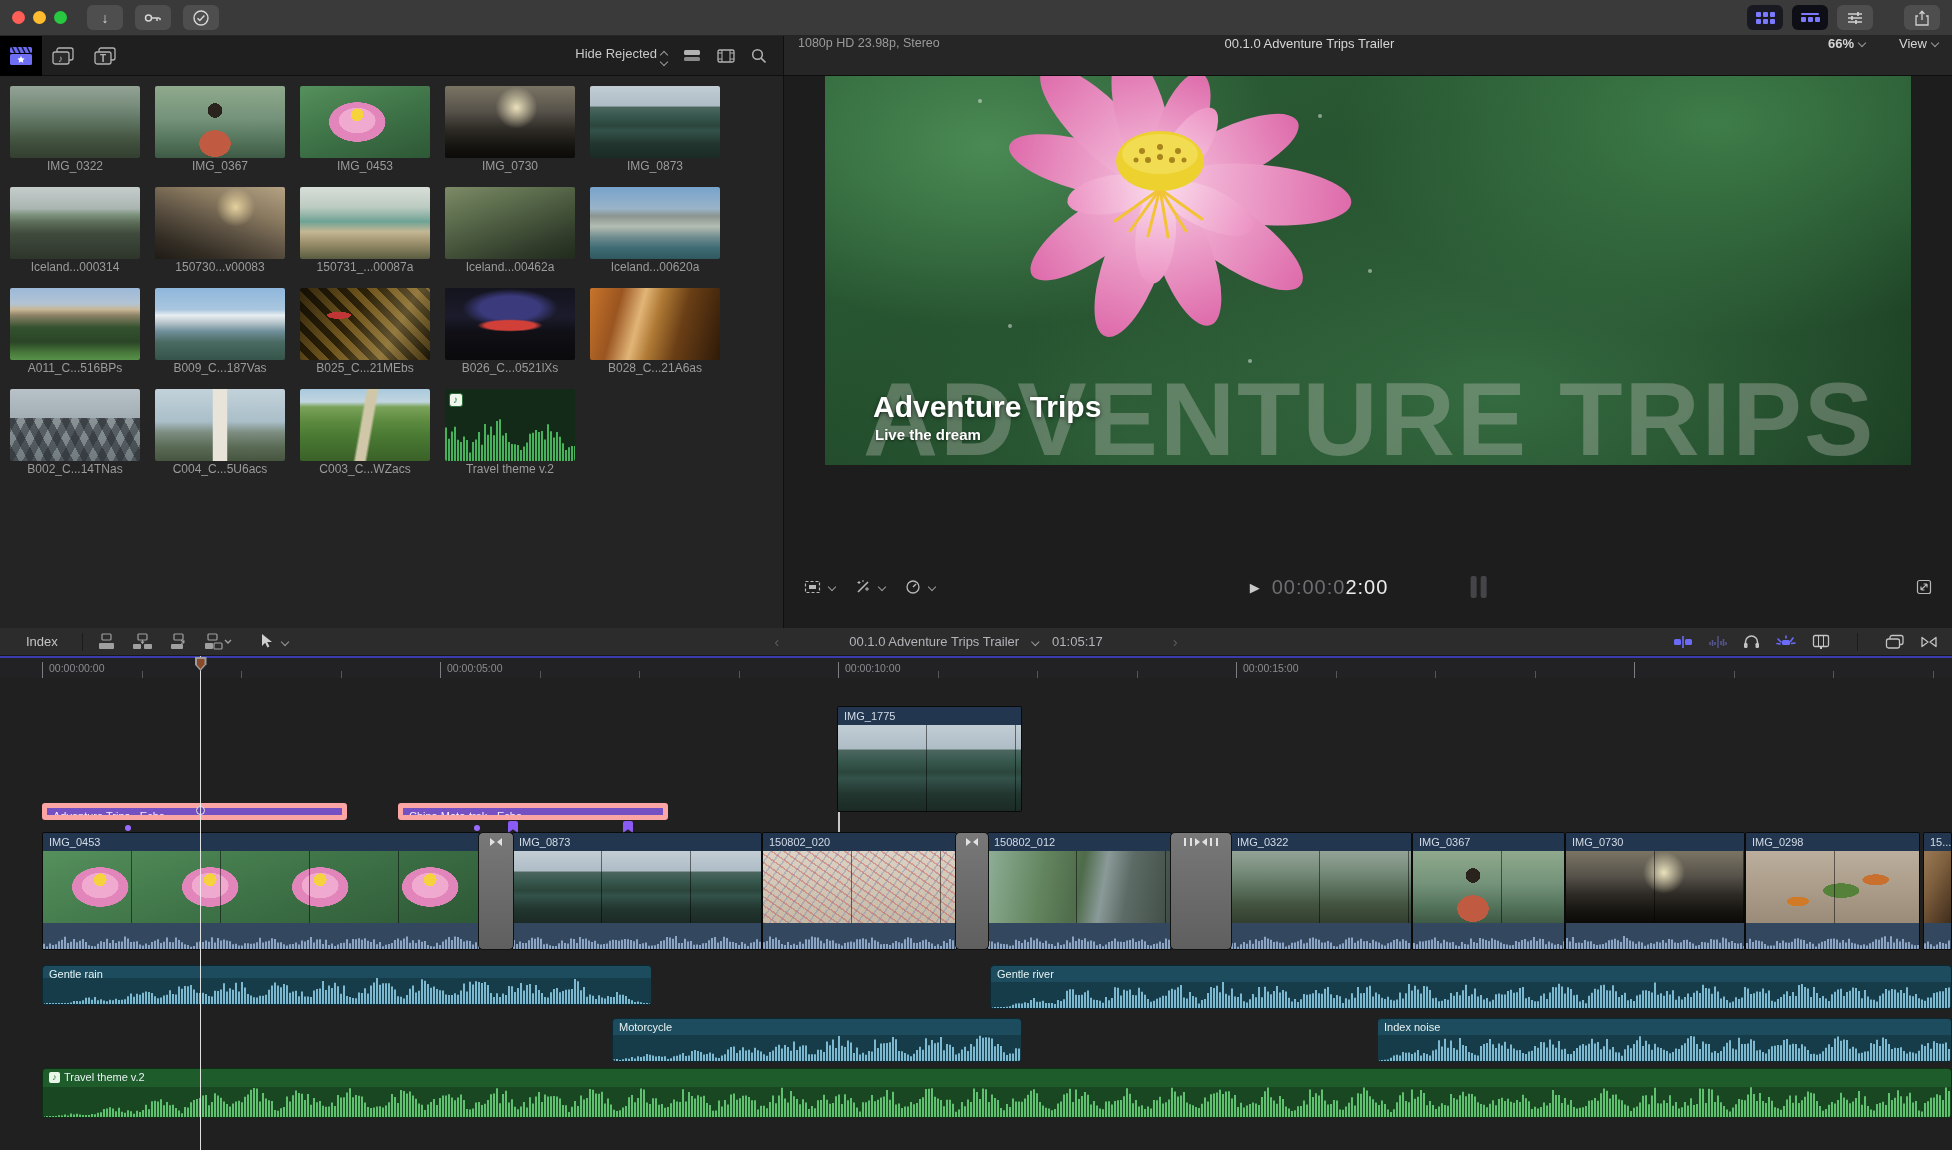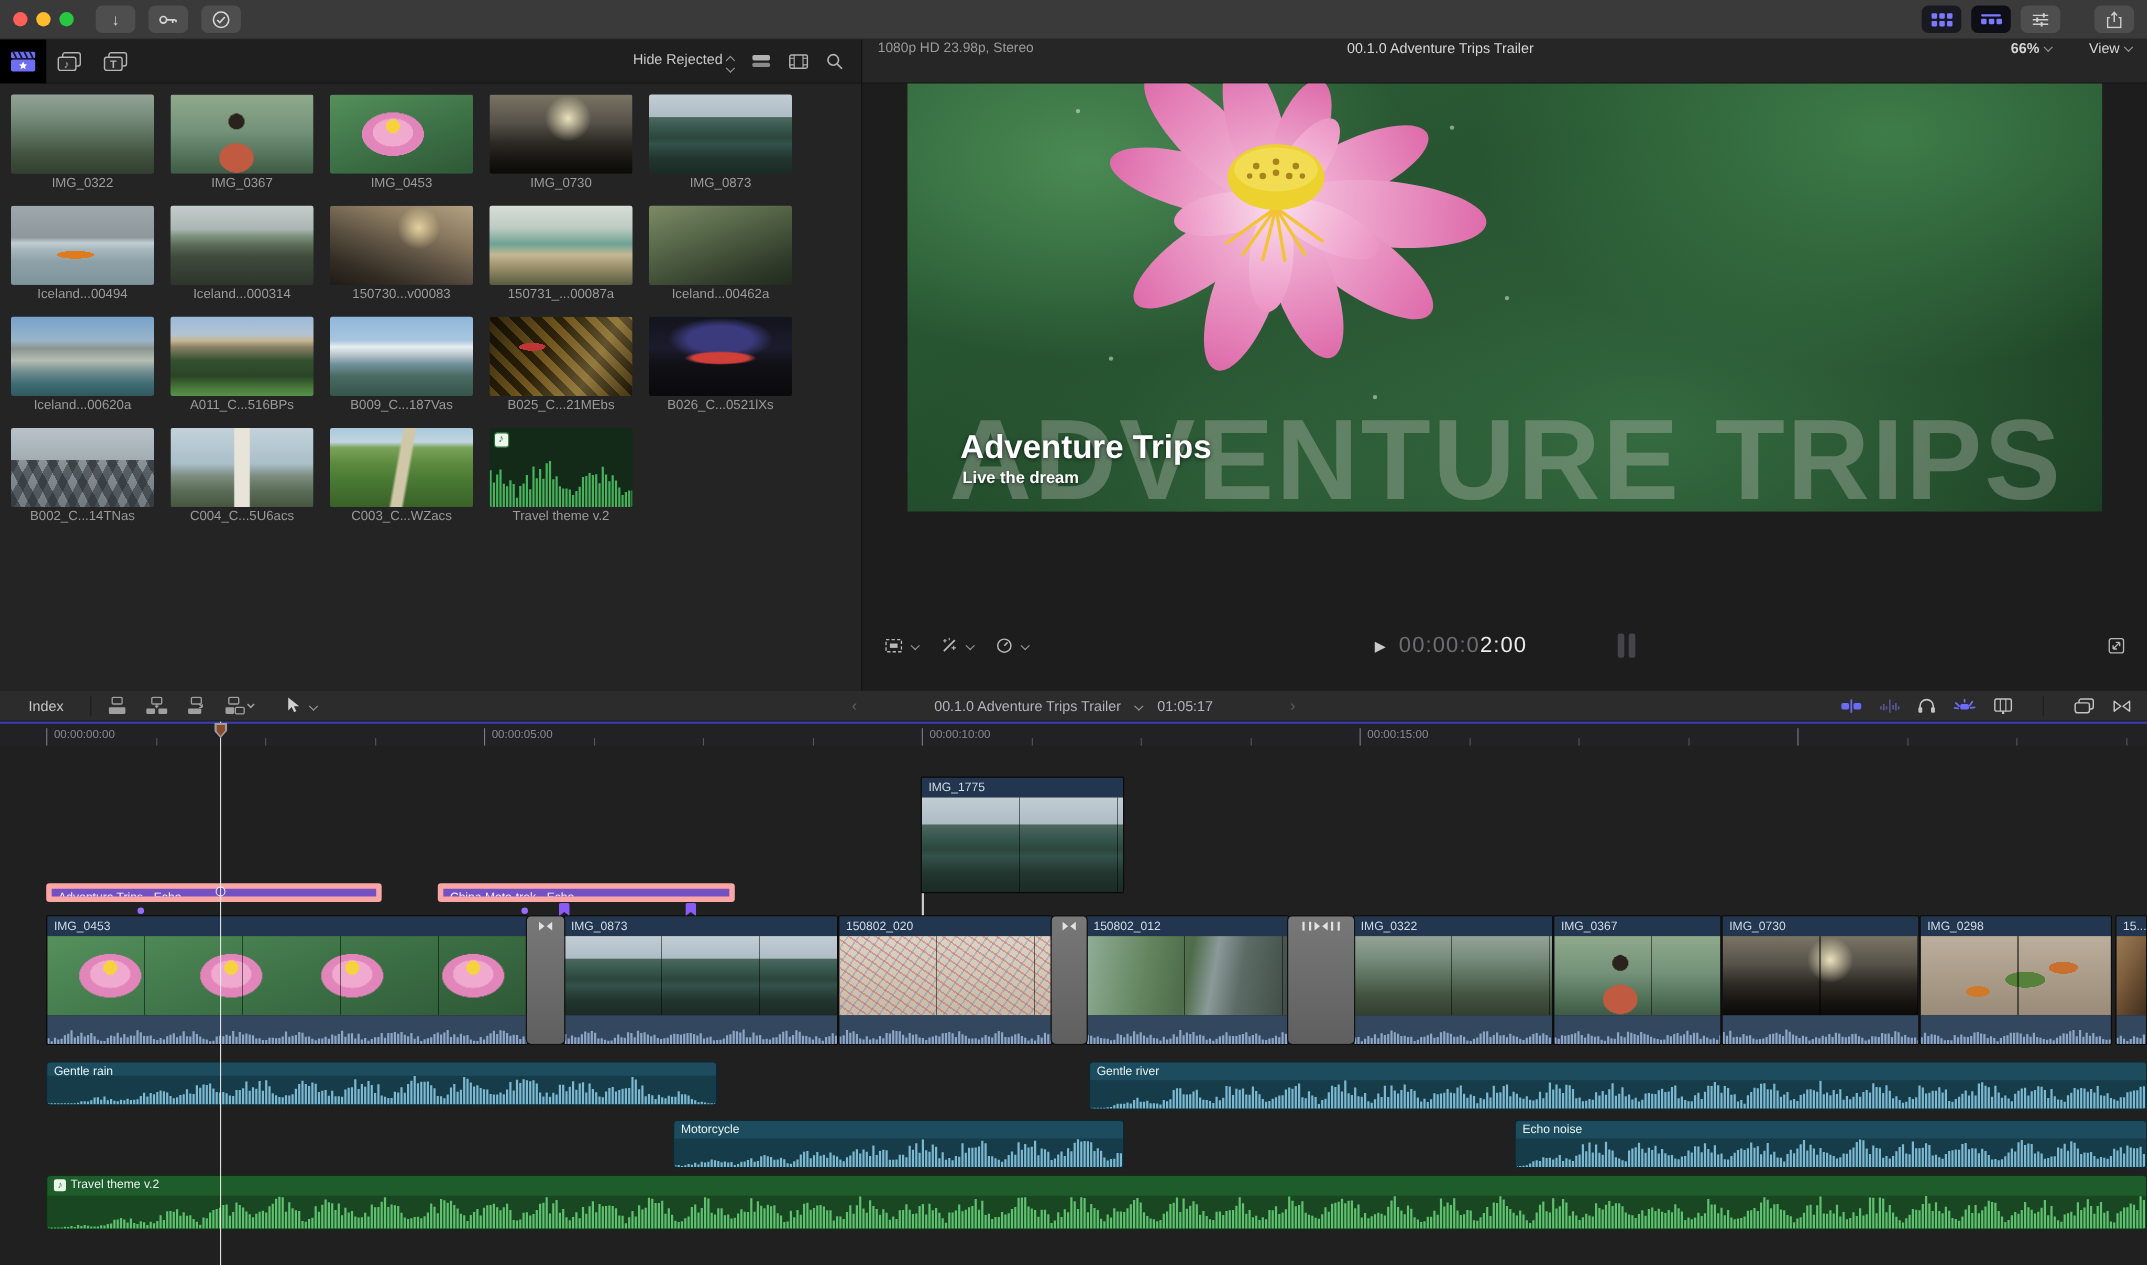--- a/index.html
+++ b/index.html
@@ -271,24 +271,20 @@
         </div>
         <div class="cell">
           <div class="thumb th-sunset-silhouette"></div>
           <div class="label">IMG_0730</div>
         </div>
         <div class="cell">
           <div class="thumb th-mountain-reflection"></div>
           <div class="label">IMG_0873</div>
         </div>
         <div class="cell">
-          <div class="thumb th-icebergs-kayak"></div>
-          <div class="label">Iceland...00494</div>
-        </div>
-        <div class="cell">
           <div class="thumb th-coastal-cliff"></div>
           <div class="label">Iceland...000314</div>
         </div>
         <div class="cell">
           <div class="thumb th-rocky-sunrise"></div>
           <div class="label">150730...v00083</div>
         </div>
         <div class="cell">
           <div class="thumb th-sea-stacks-beach"></div>
           <div class="label">150731_...00087a</div>
@@ -309,20 +305,24 @@
           <div class="thumb th-snow-peaks"></div>
           <div class="label">B009_C...187Vas</div>
         </div>
         <div class="cell">
           <div class="thumb th-gold-studded-wall"></div>
           <div class="label">B025_C...21MEbs</div>
         </div>
         <div class="cell">
           <div class="thumb th-tunnel-red"></div>
           <div class="label">B026_C...0521lXs</div>
+        </div>
+        <div class="cell">
+          <div class="thumb th-metro-orange"></div>
+          <div class="label">B028_C...21A6as</div>
         </div>
         <div class="cell">
           <div class="thumb th-checkered-plaza"></div>
           <div class="label">B002_C...14TNas</div>
         </div>
         <div class="cell">
           <div class="thumb th-church-tower"></div>
           <div class="label">C004_C...5U6acs</div>
         </div>
         <div class="cell">
@@ -719,21 +719,21 @@
           <span>Motorcycle</span>
         </div>
         <div class="awave" style="height: 26px;">
           <svg width="408" height="26" viewBox="0 0 408 26">
             <path d="M0 26V24.3h2V26M3 26V24.0h2V26M6 26V25.0h2V26M9 26V24.3h2V26M12 26V23.2h2V26M15 26V23.8h2V26M18 26V22.1h2V26M21 26V23.6h2V26M24 26V21.2h2V26M27 26V21.9h2V26M30 26V21.2h2V26M33 26V19.1h2V26M36 26V19.8h2V26M39 26V20.4h2V26M42 26V21.5h2V26M45 26V21.0h2V26M48 26V21.8h2V26M51 26V21.3h2V26M54 26V24.1h2V26M57 26V23.2h2V26M60 26V21.2h2V26M63 26V20.8h2V26M66 26V19.5h2V26M69 26V17.9h2V26M72 26V21.1h2V26M75 26V20.4h2V26M78 26V16.1h2V26M81 26V15.0h2V26M84 26V16.1h2V26M87 26V16.9h2V26M90 26V19.4h2V26M93 26V19.1h2V26M96 26V17.4h2V26M99 26V18.8h2V26M102 26V22.6h2V26M105 26V23.0h2V26M108 26V20.6h2V26M111 26V19.2h2V26M114 26V14.6h2V26M117 26V12.1h2V26M120 26V11.4h2V26M123 26V17.9h2V26M126 26V15.3h2V26M129 26V12.2h2V26M132 26V15.6h2V26M135 26V14.8h2V26M138 26V17.5h2V26M141 26V12.8h2V26M144 26V15.3h2V26M147 26V16.4h2V26M150 26V19.2h2V26M153 26V20.7h2V26M156 26V17.1h2V26M159 26V15.4h2V26M162 26V11.8h2V26M165 26V9.7h2V26M168 26V13.6h2V26M171 26V9.9h2V26M174 26V12.1h2V26M177 26V15.8h2V26M180 26V6.4h2V26M183 26V14.9h2V26M186 26V11.4h2V26M189 26V10.2h2V26M192 26V10.6h2V26M195 26V19.3h2V26M198 26V19.3h2V26M201 26V19.2h2V26M204 26V14.8h2V26M207 26V14.8h2V26M210 26V17.0h2V26M213 26V6.5h2V26M216 26V10.2h2V26M219 26V4.4h2V26M222 26V12.9h2V26M225 26V0.9h2V26M228 26V10.7h2V26M231 26V12.1h2V26M234 26V5.4h2V26M237 26V7.5h2V26M240 26V17.9h2V26M243 26V12.6h2V26M246 26V19.4h2V26M249 26V17.7h2V26M252 26V19.8h2V26M255 26V15.9h2V26M258 26V16.5h2V26M261 26V4.4h2V26M264 26V12.9h2V26M267 26V8.4h2V26M270 26V8.3h2V26M273 26V8.1h2V26M276 26V7.2h2V26M279 26V2.1h2V26M282 26V4.3h2V26M285 26V16.0h2V26M288 26V16.2h2V26M291 26V17.9h2V26M294 26V19.4h2V26M297 26V21.2h2V26M300 26V18.8h2V26M303 26V15.0h2V26M306 26V11.8h2V26M309 26V14.8h2V26M312 26V3.3h2V26M315 26V10.2h2V26M318 26V5.0h2V26M321 26V8.2h2V26M324 26V7.6h2V26M327 26V2.1h2V26M330 26V15.2h2V26M333 26V9.1h2V26M336 26V9.7h2V26M339 26V12.0h2V26M342 26V19.5h2V26M345 26V18.2h2V26M348 26V14.5h2V26M351 26V11.8h2V26M354 26V15.9h2V26M357 26V8.9h2V26M360 26V11.5h2V26M363 26V3.8h2V26M366 26V0.7h2V26M369 26V2.7h2V26M372 26V2.3h2V26M375 26V2.6h2V26M378 26V3.4h2V26M381 26V11.3h2V26M384 26V8.9h2V26M387 26V11.1h2V26M390 26V17.2h2V26M393 26V19.9h2V26M396 26V18.6h2V26M399 26V18.4h2V26M402 26V13.2h2V26M405 26V13.4h2V26" fill="#7cb8d0"></path>
           </svg>
         </div>
       </div>
       <div class="audio-clip" style="left: 1377px; top: 340px; width: 575px; height: 44px;">
         <div class="aname">
-          <span>Echo noise</span>
+          <span>Index noise</span>
         </div>
         <div class="awave" style="height: 26px;">
           <svg width="573" height="26" viewBox="0 0 573 26">
             <path d="M0 26V25.0h2V26M3 26V25.0h2V26M6 26V24.8h2V26M9 26V24.4h2V26M12 26V22.7h2V26M15 26V20.6h2V26M18 26V19.8h2V26M21 26V20.5h2V26M24 26V17.1h2V26M27 26V17.8h2V26M30 26V17.4h2V26M33 26V19.0h2V26M36 26V17.6h2V26M39 26V15.0h2V26M42 26V20.5h2V26M45 26V17.9h2V26M48 26V19.1h2V26M51 26V20.5h2V26M54 26V15.6h2V26M57 26V14.5h2V26M60 26V5.3h2V26M63 26V11.6h2V26M66 26V3.7h2V26M69 26V12.8h2V26M72 26V5.4h2V26M75 26V12.9h2V26M78 26V14.7h2V26M81 26V2.9h2V26M84 26V10.1h2V26M87 26V11.0h2V26M90 26V17.1h2V26M93 26V18.1h2V26M96 26V19.8h2V26M99 26V20.6h2V26M102 26V11.0h2V26M105 26V9.0h2V26M108 26V8.0h2V26M111 26V3.9h2V26M114 26V9.3h2V26M117 26V12.9h2V26M120 26V8.4h2V26M123 26V10.4h2V26M126 26V6.7h2V26M129 26V13.7h2V26M132 26V9.6h2V26M135 26V13.5h2V26M138 26V15.3h2V26M141 26V15.1h2V26M144 26V18.1h2V26M147 26V18.9h2V26M150 26V16.4h2V26M153 26V15.8h2V26M156 26V11.0h2V26M159 26V12.7h2V26M162 26V7.1h2V26M165 26V7.3h2V26M168 26V12.6h2V26M171 26V4.4h2V26M174 26V9.5h2V26M177 26V12.7h2V26M180 26V6.1h2V26M183 26V14.5h2V26M186 26V13.7h2V26M189 26V18.9h2V26M192 26V19.0h2V26M195 26V15.9h2V26M198 26V13.0h2V26M201 26V10.4h2V26M204 26V9.0h2V26M207 26V10.4h2V26M210 26V8.8h2V26M213 26V3.7h2V26M216 26V8.4h2V26M219 26V7.0h2V26M222 26V14.3h2V26M225 26V11.2h2V26M228 26V4.1h2V26M231 26V14.6h2V26M234 26V12.1h2V26M237 26V17.3h2V26M240 26V17.5h2V26M243 26V20.8h2V26M246 26V14.2h2V26M249 26V10.2h2V26M252 26V13.3h2V26M255 26V9.0h2V26M258 26V5.3h2V26M261 26V1.3h2V26M264 26V10.9h2V26M267 26V5.7h2V26M270 26V9.2h2V26M273 26V14.8h2V26M276 26V8.7h2V26M279 26V12.2h2V26M282 26V13.0h2V26M285 26V14.7h2V26M288 26V15.9h2V26M291 26V18.2h2V26M294 26V17.0h2V26M297 26V13.6h2V26M300 26V13.9h2V26M303 26V10.2h2V26M306 26V8.2h2V26M309 26V3.2h2V26M312 26V0.9h2V26M315 26V1.5h2V26M318 26V9.1h2V26M321 26V14.1h2V26M324 26V6.4h2V26M327 26V8.7h2V26M330 26V9.1h2V26M333 26V17.4h2V26M336 26V16.0h2V26M339 26V18.1h2V26M342 26V15.9h2V26M345 26V11.6h2V26M348 26V7.7h2V26M351 26V5.2h2V26M354 26V13.6h2V26M357 26V14.4h2V26M360 26V2.7h2V26M363 26V8.9h2V26M366 26V8.9h2V26M369 26V8.4h2V26M372 26V4.3h2V26M375 26V5.8h2V26M378 26V15.5h2V26M381 26V14.8h2V26M384 26V17.0h2V26M387 26V18.4h2V26M390 26V14.2h2V26M393 26V11.3h2V26M396 26V10.7h2V26M399 26V9.9h2V26M402 26V10.3h2V26M405 26V5.0h2V26M408 26V4.1h2V26M411 26V9.7h2V26M414 26V8.8h2V26M417 26V9.1h2V26M420 26V13.3h2V26M423 26V9.3h2V26M426 26V11.4h2V26M429 26V14.9h2V26M432 26V19.1h2V26M435 26V18.7h2V26M438 26V19.7h2V26M441 26V18.8h2V26M444 26V16.2h2V26M447 26V12.8h2V26M450 26V9.2h2V26M453 26V11.9h2V26M456 26V3.5h2V26M459 26V1.4h2V26M462 26V5.8h2V26M465 26V4.6h2V26M468 26V4.9h2V26M471 26V13.7h2V26M474 26V11.8h2V26M477 26V13.6h2V26M480 26V18.3h2V26M483 26V17.7h2V26M486 26V16.4h2V26M489 26V16.2h2V26M492 26V8.1h2V26M495 26V9.1h2V26M498 26V4.7h2V26M501 26V11.1h2V26M504 26V2.6h2V26M507 26V3.9h2V26M510 26V9.0h2V26M513 26V14.0h2V26M516 26V12.8h2V26M519 26V13.0h2V26M522 26V12.3h2V26M525 26V16.0h2V26M528 26V18.5h2V26M531 26V16.8h2V26M534 26V17.4h2V26M537 26V18.4h2V26M540 26V15.8h2V26M543 26V9.4h2V26M546 26V11.0h2V26M549 26V7.9h2V26M552 26V13.7h2V26M555 26V6.3h2V26M558 26V8.1h2V26M561 26V8.8h2V26M564 26V8.8h2V26M567 26V7.4h2V26M570 26V14.0h2V26" fill="#7cb8d0"></path>
           </svg>
         </div>
       </div>
       <div class="audio-clip music" style="left: 42px; top: 390px; width: 1910px; height: 50px;">
         <div class="aname">
           <span class="music-badge">♪</span>

